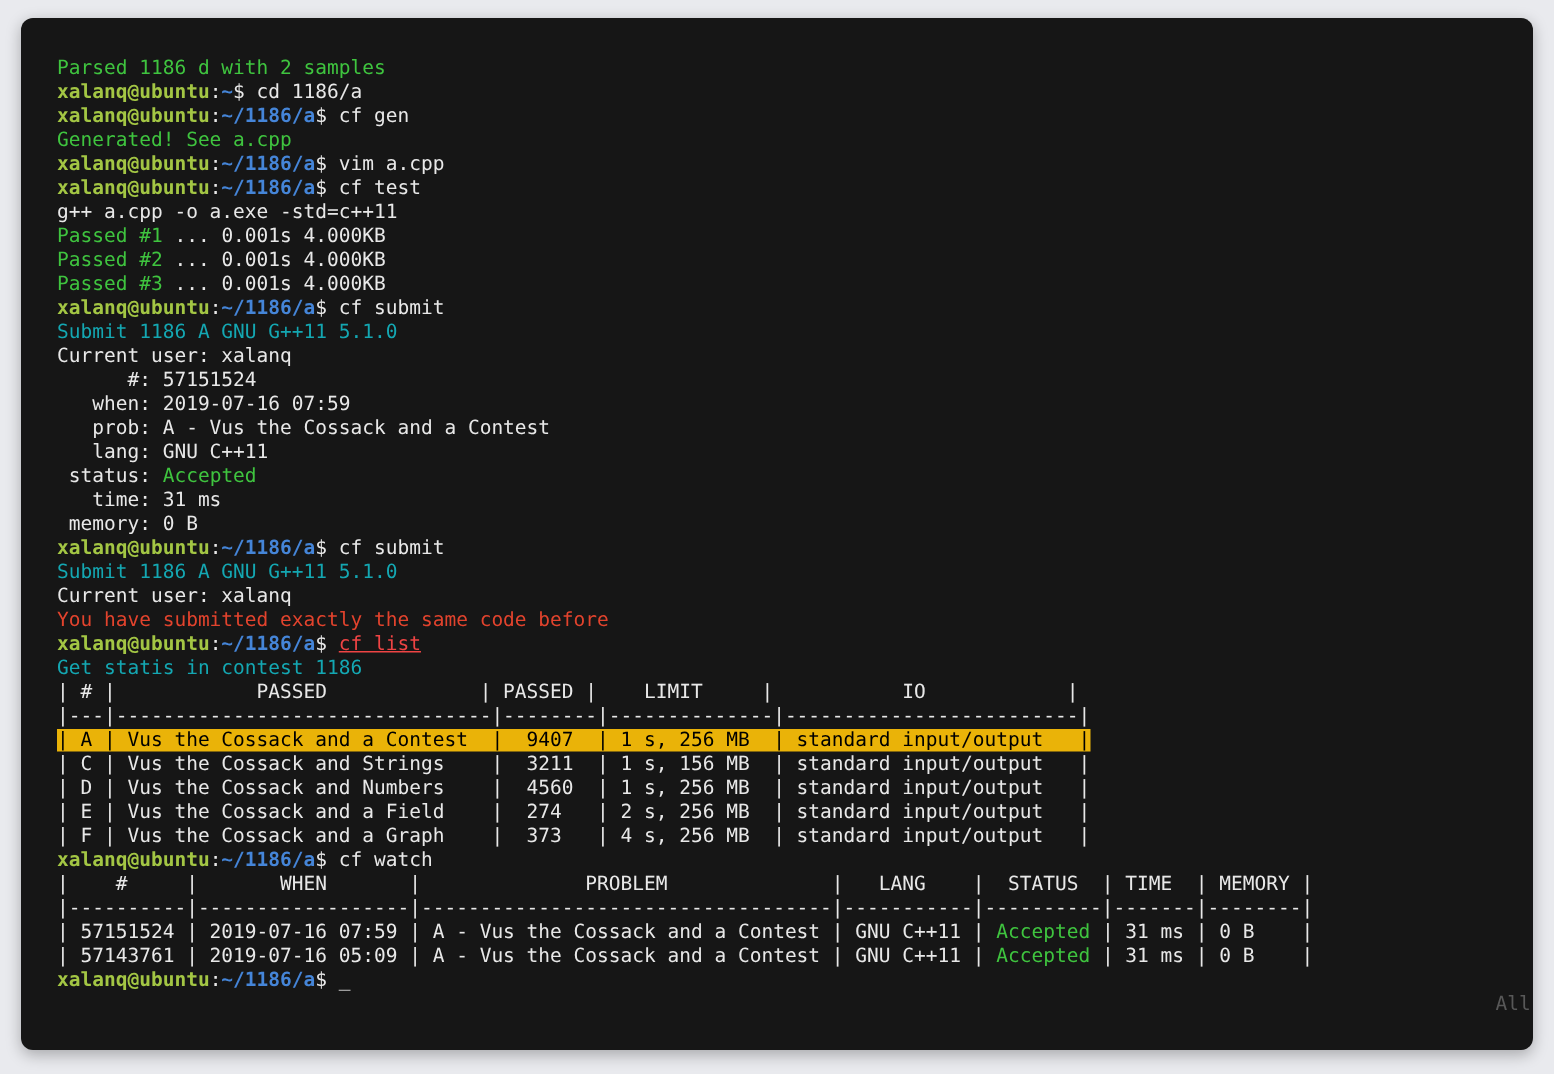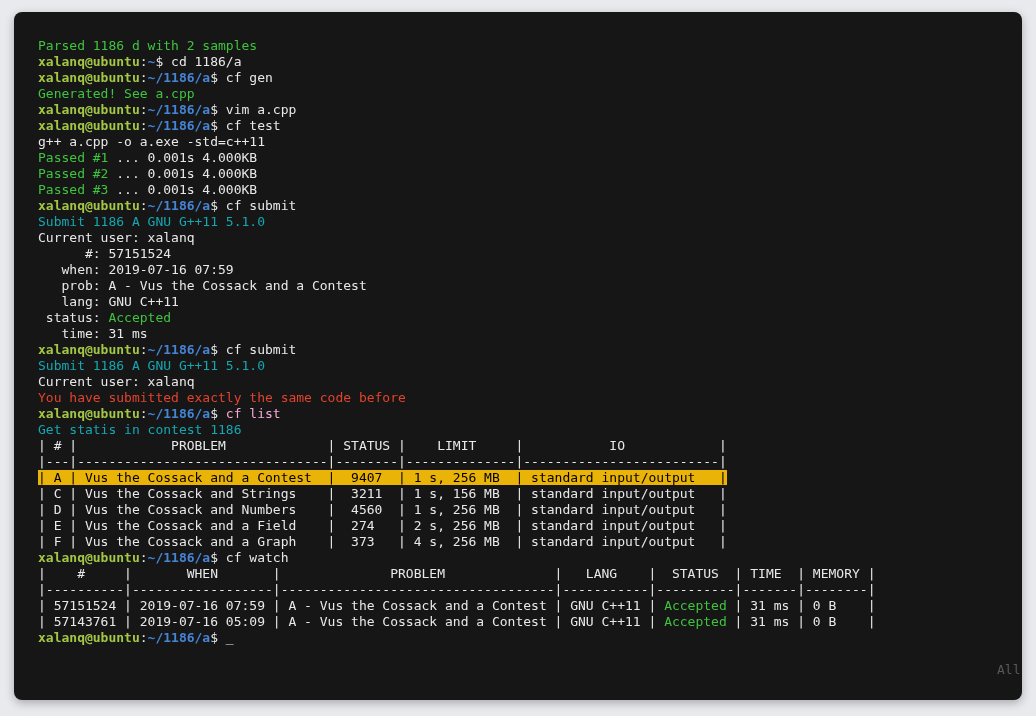--- a/index.html
+++ b/index.html
@@ -60,27 +60,28 @@
       <div class="line"><span style="color: rgb(63, 196, 63);">Passed #3</span><span style="color: rgb(232, 232, 232);"> ... 0.001s 4.000KB</span></div>
       <div class="line"><span style="color: rgb(163, 198, 68); font-weight: bold;">xalanq@ubuntu</span><span style="color: rgb(232, 232, 232);">:</span><span style="color: rgb(69, 133, 216); font-weight: bold;">~/1186/a</span><span style="color: rgb(232, 232, 232);">$ </span><span style="color: rgb(232, 232, 232);">cf submit</span></div>
       <div class="line"><span style="color: rgb(20, 167, 178);">Submit 1186 A GNU G++11 5.1.0</span></div>
       <div class="line"><span style="color: rgb(232, 232, 232);">Current user: xalanq</span></div>
       <div class="line"><span style="color: rgb(232, 232, 232); margin-top: 20px;">      #: 57151524</span></div>
       <div class="line"><span style="color: rgb(232, 232, 232);">   when: 2019-07-16 07:59</span></div>
       <div class="line"><span style="color: rgb(232, 232, 232);">   prob: A - Vus the Cossack and a Contest</span></div>
       <div class="line"><span style="color: rgb(232, 232, 232);">   lang: GNU C++11</span></div>
       <div class="line"><span style="color: rgb(232, 232, 232);"> status: </span><span style="color: rgb(63, 196, 63);">Accepted</span></div>
       <div class="line"><span style="color: rgb(232, 232, 232);">   time: 31 ms</span></div>
+      <div class="line"><span style="color: rgb(232, 232, 232);"> memory: 0 B</span></div>
       <div class="line"><span style="color: rgb(163, 198, 68); font-weight: bold;">xalanq@ubuntu</span><span style="color: rgb(232, 232, 232);">:</span><span style="color: rgb(69, 133, 216); font-weight: bold;">~/1186/a</span><span style="color: rgb(232, 232, 232);">$ </span><span style="color: rgb(232, 232, 232);">cf submit</span></div>
       <div class="line"><span style="color: rgb(20, 167, 178);">Submit 1186 A GNU G++11 5.1.0</span></div>
       <div class="line"><span style="color: rgb(232, 232, 232);">Current user: xalanq</span></div>
       <div class="line"><span style="color: rgb(226, 67, 45);">You have submitted exactly the same code before</span></div>
-      <div class="line"><span style="color: rgb(163, 198, 68); font-weight: bold;">xalanq@ubuntu</span><span style="color: rgb(232, 232, 232);">:</span><span style="color: rgb(69, 133, 216); font-weight: bold;">~/1186/a</span><span style="color: rgb(232, 232, 232);">$ </span><span style="color: #f9a8d4;">cf list</span></div>
+      <div class="line"><span style="color: rgb(163, 198, 68); font-weight: bold;">xalanq@ubuntu</span><span style="color: rgb(232, 232, 232);">:</span><span style="color: rgb(69, 133, 216); font-weight: bold;">~/1186/a</span><span style="color: rgb(232, 232, 232);">$ </span><span style="color: #ef4444; text-decoration: underline;">cf list</span></div>
       <div class="line"><span style="color: rgb(20, 167, 178);">Get statis in contest 1186</span></div>
-      <div class="line"><span style="color: rgb(232, 232, 232);">| # |            PROBLEM             | STATUS |    LIMIT     |           IO            |</span></div>
+      <div class="line"><span style="color: rgb(232, 232, 232);">| # |            PASSED             | PASSED |    LIMIT     |           IO            |</span></div>
       <div class="line"><span style="color: rgb(232, 232, 232);">|---|--------------------------------|--------|--------------|-------------------------|</span></div>
       <div class="line"><span style="color: rgb(0, 0, 0); background: #eab308;">| A | Vus the Cossack and a Contest  |  9407  | 1 s, 256 MB  | standard input/output   |</span></div>
       <div class="line"><span style="color: rgb(232, 232, 232);">| C | Vus the Cossack and Strings    |  3211  | 1 s, 156 MB  | standard input/output   |</span></div>
       <div class="line"><span style="color: rgb(232, 232, 232);">| D | Vus the Cossack and Numbers    |  4560  | 1 s, 256 MB  | standard input/output   |</span></div>
       <div class="line"><span style="color: rgb(232, 232, 232);">| E | Vus the Cossack and a Field    |  274   | 2 s, 256 MB  | standard input/output   |</span></div>
       <div class="line"><span style="color: rgb(232, 232, 232);">| F | Vus the Cossack and a Graph    |  373   | 4 s, 256 MB  | standard input/output   |</span></div>
       <div class="line"><span style="color: rgb(163, 198, 68); font-weight: bold;">xalanq@ubuntu</span><span style="color: rgb(232, 232, 232);">:</span><span style="color: rgb(69, 133, 216); font-weight: bold;">~/1186/a</span><span style="color: rgb(232, 232, 232);">$ </span><span style="color: rgb(232, 232, 232);">cf watch</span></div>
       <div class="line"><span style="color: rgb(232, 232, 232);">|    #     |       WHEN       |              PROBLEM              |   LANG    |  STATUS  | TIME  | MEMORY |</span></div>
       <div class="line"><span style="color: rgb(232, 232, 232);">|----------|------------------|-----------------------------------|-----------|----------|-------|--------|</span></div>
       <div class="line"><span style="color: rgb(232, 232, 232);">| 57151524 | 2019-07-16 07:59 | A - Vus the Cossack and a Contest | GNU C++11 | </span><span style="color: rgb(63, 196, 63);">Accepted</span><span style="color: rgb(232, 232, 232);"> | 31 ms | 0 B    |</span></div>

